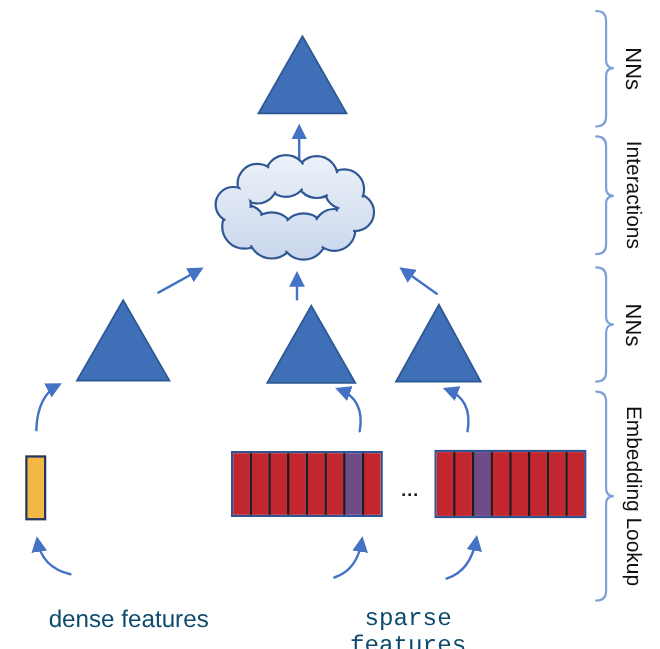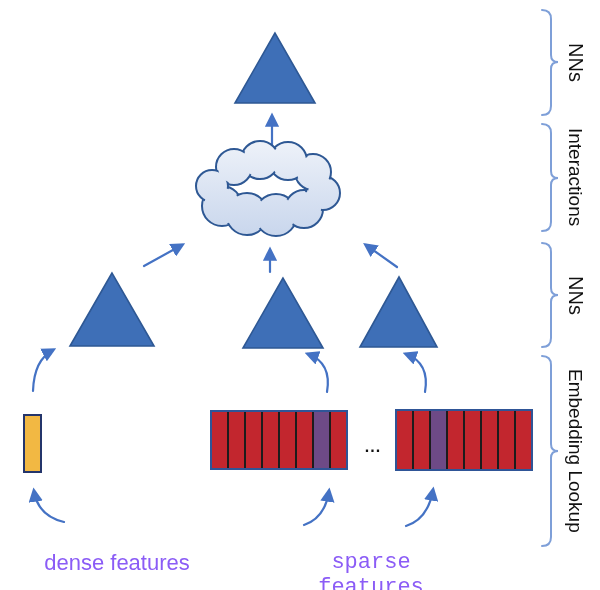--- a/index.html
+++ b/index.html
@@ -28,21 +28,21 @@
   .sparse-vec-1{left:210px;top:410px;width:138px;height:60px;}
   .sparse-vec-2{left:395px;top:409px;width:138px;height:62px;}
   .cell{flex:1;}
   .cell + .cell{border-left:2px solid #1c1c1c;}
 
   .ellipsis{
     position:absolute;left:355px;top:438px;width:36px;text-align:center;
     font-size:16px;font-weight:bold;color:#111;letter-spacing:1px;
   }
   .bottom-label{
-    position:absolute;top:550px;font-size:22px;color:#8b5cf6;text-align:center;
+    position:absolute;top:550px;font-size:22px;color:#0c4a6e;text-align:center;
   }
   .bottom-label.dense{left:28px;width:178px;}
   .bottom-label.sparse{left:280px;width:182px;font-family:Liberation Mono, monospace;}
 
   .side-label{
     position:absolute;left:560px;width:30px;
     display:flex;align-items:center;justify-content:center;
     writing-mode:vertical-rl;font-size:20px;color:#111;white-space:nowrap;
   }
   .side-label.s1{top:10px;height:105px;}

